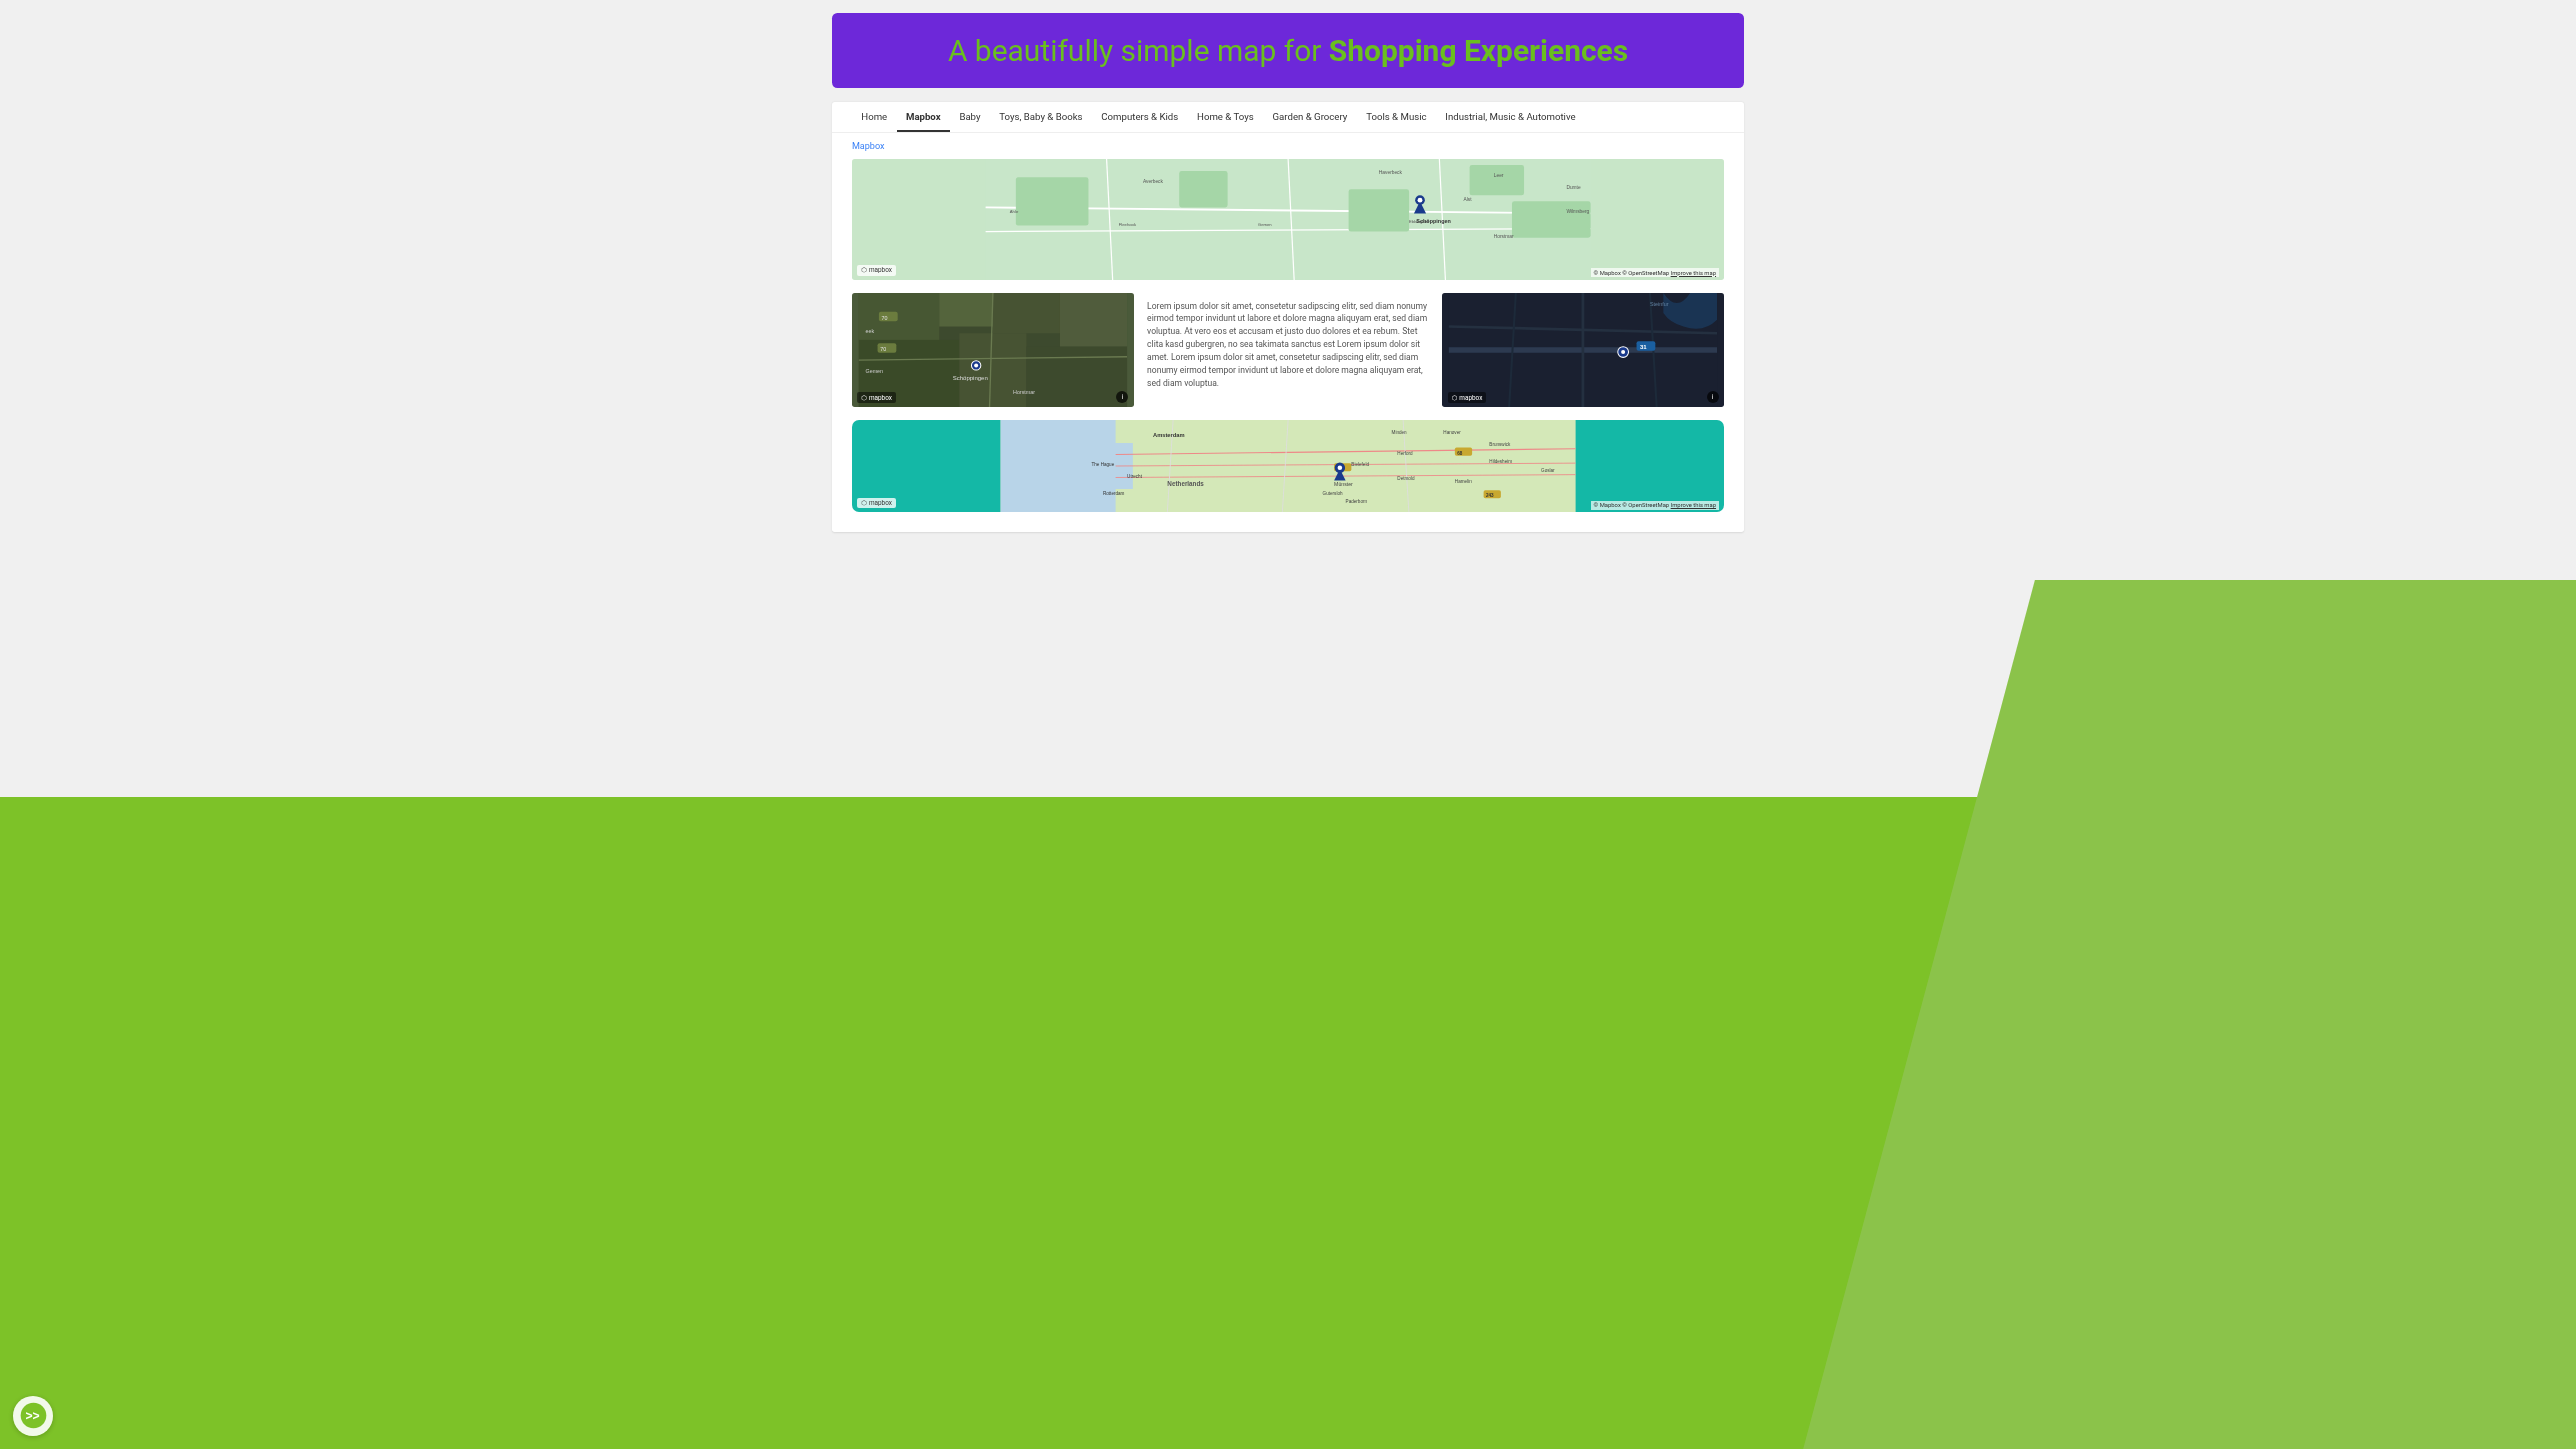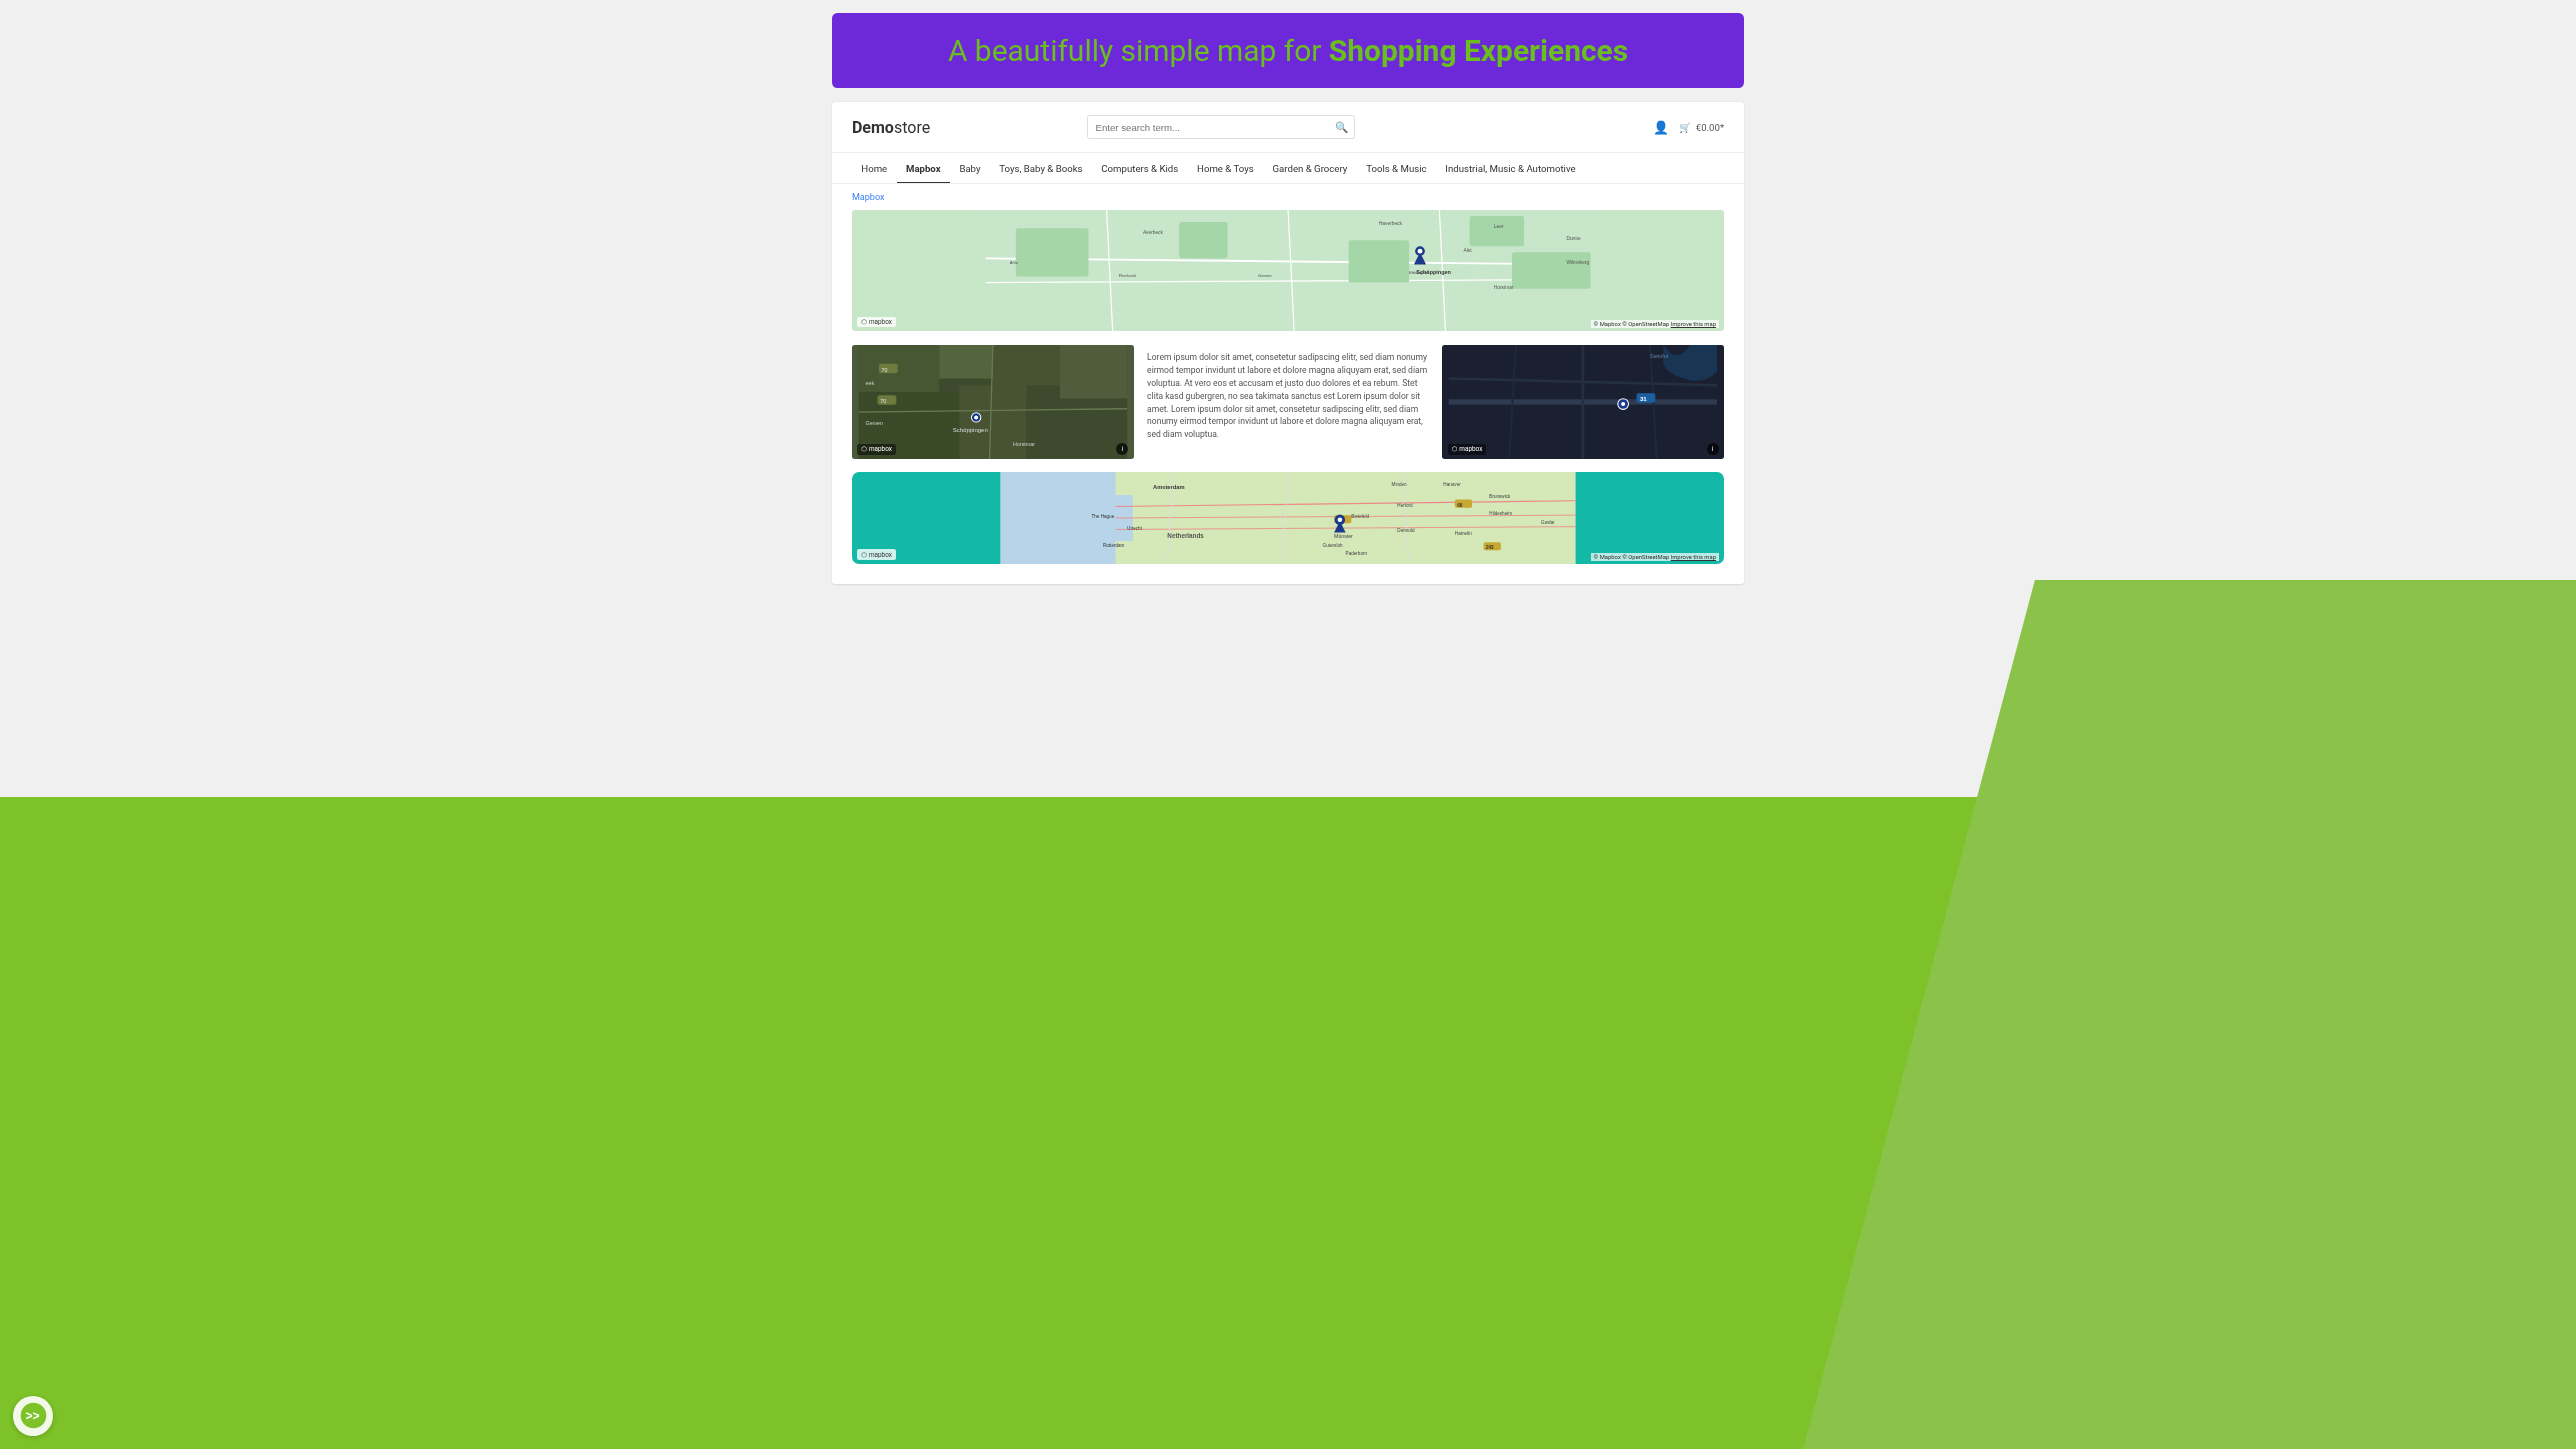--- a/index.html
+++ b/index.html
@@ -318,38 +318,20 @@
 <div class="page-wrapper">
 
   <div class="hero-heading">
     <h1>
       <span>A beautifully simple map for </span><span class="bold">Shopping Experiences</span>
     </h1>
   </div>
 
   <div class="store-container">
 
-    <div class="store-header">
-      <a class="logo">
-        <span class="demo">Demo</span><span class="store">store</span>
-      </a>
-
-      <div class="search-bar">
-        <input type="text" placeholder="Enter search term..." style="">
-        <button class="search-icon-btn">🔍</button>
-      </div>
-
-      <div class="header-actions">
-        <span class="header-icon">👤</span>
-        <div class="cart-info">
-          <span>🛒</span>
-          <span>€0.00*</span>
-        </div>
-      </div>
-    </div>
 
     <nav class="store-nav">
       <a class="nav-item">Home</a>
       <a class="nav-item active">Mapbox</a>
       <a class="nav-item">Baby</a>
       <a class="nav-item">Toys, Baby &amp; Books</a>
       <a class="nav-item">Computers &amp; Kids</a>
       <a class="nav-item">Home &amp; Toys</a>
       <a class="nav-item">Garden &amp; Grocery</a>
       <a class="nav-item">Tools &amp; Music</a>

